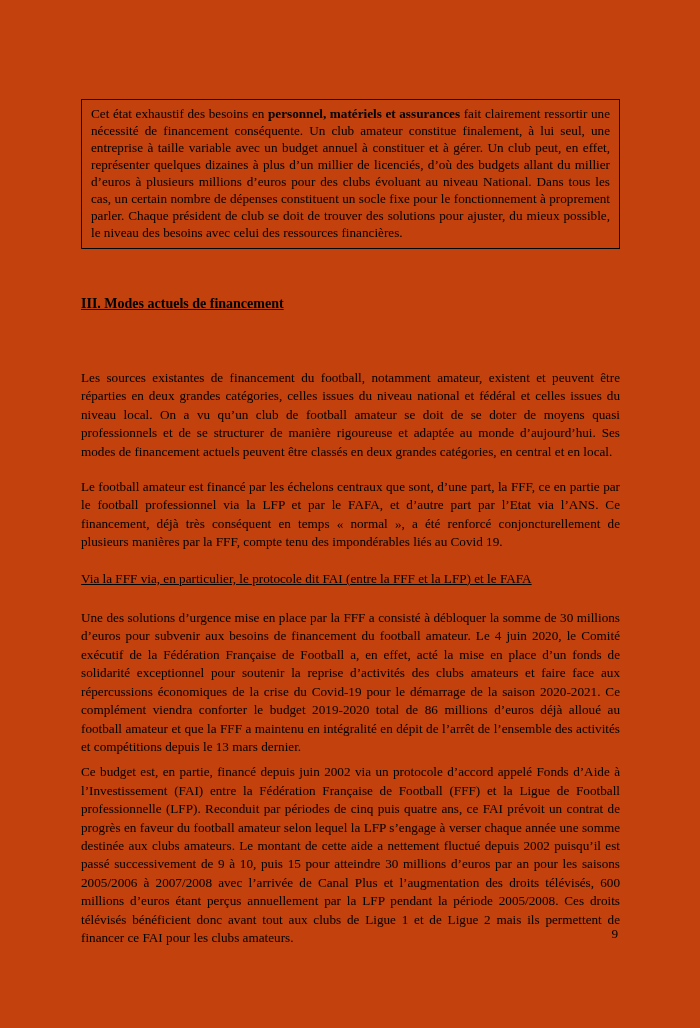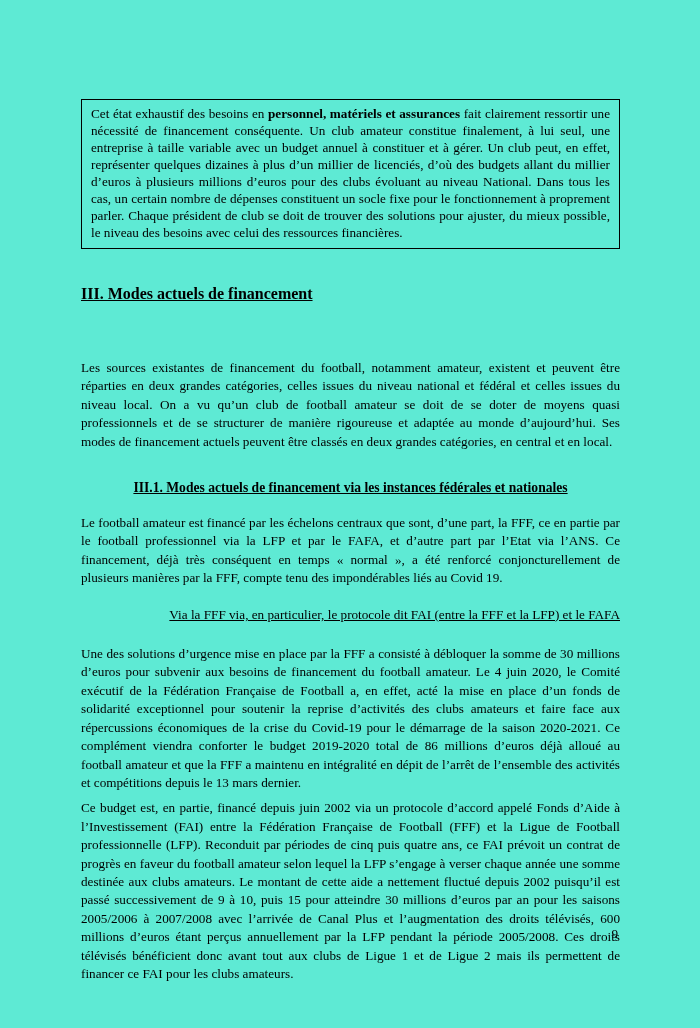--- a/index.html
+++ b/index.html
@@ -1,61 +1,61 @@
 <!DOCTYPE html>
 <html><head>
 <meta charset="utf-8">
 <style>
   * { box-sizing: border-box; }
   html, body { margin: 0; padding: 0; background: #ffffff; }
   .page {
     position: relative;
     width: 700px;
     height: 1028px;
-    background: #5eead4;
+    background: #c2410c;
     font-family: "Liberation Serif", serif;
     font-size: 13.2px;
     color: #000000;
     overflow: hidden;
   }
   .content {
     position: absolute;
     left: 81px;
     top: 0;
     width: 539px;
   }
   p { margin: 0; text-align: justify; line-height: 18.4px; }
   .intro-box {
     margin-top: 99px;
     border: 1.5px solid #000000;
     padding: 5px 9px 7px 9px;
   }
   .intro-box p { line-height: 17px; }
   .section-heading {
-    margin: 36px 0 0 0;
-    font-size: 16px;
+    margin: 46px 0 0 0;
+    font-size: 14px;
     font-weight: bold;
     text-decoration: underline;
     text-align: left;
     line-height: 18px;
   }
   .para-sources { margin-top: 56px; }
   .subheading {
     margin: 28px 0 0 0;
     font-size: 13.6px;
     font-weight: bold;
     text-decoration: underline;
     text-align: center;
     line-height: 18px;
   }
   .para-fff { margin-top: 17px; }
   .via-heading {
     margin-top: 18px;
     text-decoration: underline;
-    text-align: right;
+    text-align: left;
   }
   .para-solutions { margin-top: 21px; }
   .para-budget { margin-top: 7px; }
   .page-number {
     position: absolute;
     right: 82px;
     top: 926px;
     font-size: 13.2px;
   }
 </style>
@@ -66,21 +66,20 @@
   <div class="content">
 
     <div class="intro-box">
       <p><span>Cet état exhaustif des besoins en </span><strong>personnel, matériels et assurances</strong><span> fait clairement ressortir une nécessité de financement conséquente. Un club amateur constitue finalement, à lui seul, une entreprise à taille variable avec un budget annuel à constituer et à gérer. Un club peut, en effet, représenter quelques dizaines à plus d’un millier de licenciés, d’où des budgets allant du millier d’euros à plusieurs millions d’euros pour des clubs évoluant au niveau National. Dans tous les cas, un certain nombre de dépenses constituent un socle fixe pour le fonctionnement à proprement parler. Chaque président de club se doit de trouver des solutions pour ajuster, du mieux possible, le niveau des besoins avec celui des ressources financières.</span></p>
     </div>
 
     <h2 class="section-heading">III. Modes actuels de financement</h2>
 
     <p class="para-sources">Les sources existantes de financement du football, notamment amateur, existent et peuvent être réparties en deux grandes catégories, celles issues du niveau national et fédéral et celles issues du niveau local. On a vu qu’un club de football amateur se doit de se doter de moyens quasi professionnels et de se structurer de manière rigoureuse et adaptée au monde d’aujourd’hui. Ses modes de financement actuels peuvent être classés en deux grandes catégories, en central et en local.</p>
 
-    <h3 class="subheading">III.1. Modes actuels de financement via les instances fédérales et nationales</h3>
 
     <p class="para-fff">Le football amateur est financé par les échelons centraux que sont, d’une part, la FFF, ce en partie par le football professionnel via la LFP et par le FAFA, et d’autre part par l’Etat via l’ANS. Ce financement, déjà très conséquent en temps « normal », a été renforcé conjoncturellement de plusieurs manières par la FFF, compte tenu des impondérables liés au Covid 19.</p>
 
     <p class="via-heading">Via la FFF via, en particulier, le protocole dit FAI (entre la FFF et la LFP) et le FAFA</p>
 
     <p class="para-solutions">Une des solutions d’urgence mise en place par la FFF a consisté à débloquer la somme de 30 millions d’euros pour subvenir aux besoins de financement du football amateur. Le 4 juin 2020, le Comité exécutif de la Fédération Française de Football a, en effet, acté la mise en place d’un fonds de solidarité exceptionnel pour soutenir la reprise d’activités des clubs amateurs et faire face aux répercussions économiques de la crise du Covid-19 pour le démarrage de la saison 2020-2021. Ce complément viendra conforter le budget 2019-2020 total de 86 millions d’euros déjà alloué au football amateur et que la FFF a maintenu en intégralité en dépit de l’arrêt de l’ensemble des activités et compétitions depuis le 13 mars dernier.</p>
 
     <p class="para-budget">Ce budget est, en partie, financé depuis juin 2002 via un protocole d’accord appelé Fonds d’Aide à l’Investissement (FAI) entre la Fédération Française de Football (FFF) et la Ligue de Football professionnelle (LFP). Reconduit par périodes de cinq puis quatre ans, ce FAI prévoit un contrat de progrès en faveur du football amateur selon lequel la LFP s’engage à verser chaque année une somme destinée aux clubs amateurs. Le montant de cette aide a nettement fluctué depuis 2002 puisqu’il est passé successivement de 9 à 10, puis 15 pour atteindre 30 millions d’euros par an pour les saisons 2005/2006 à 2007/2008 avec l’arrivée de Canal Plus et l’augmentation des droits télévisés, 600 millions d’euros étant perçus annuellement par la LFP pendant la période 2005/2008. Ces droits télévisés bénéficient donc avant tout aux clubs de Ligue 1 et de Ligue 2 mais ils permettent de financer ce FAI pour les clubs amateurs.</p>
 
   </div>

